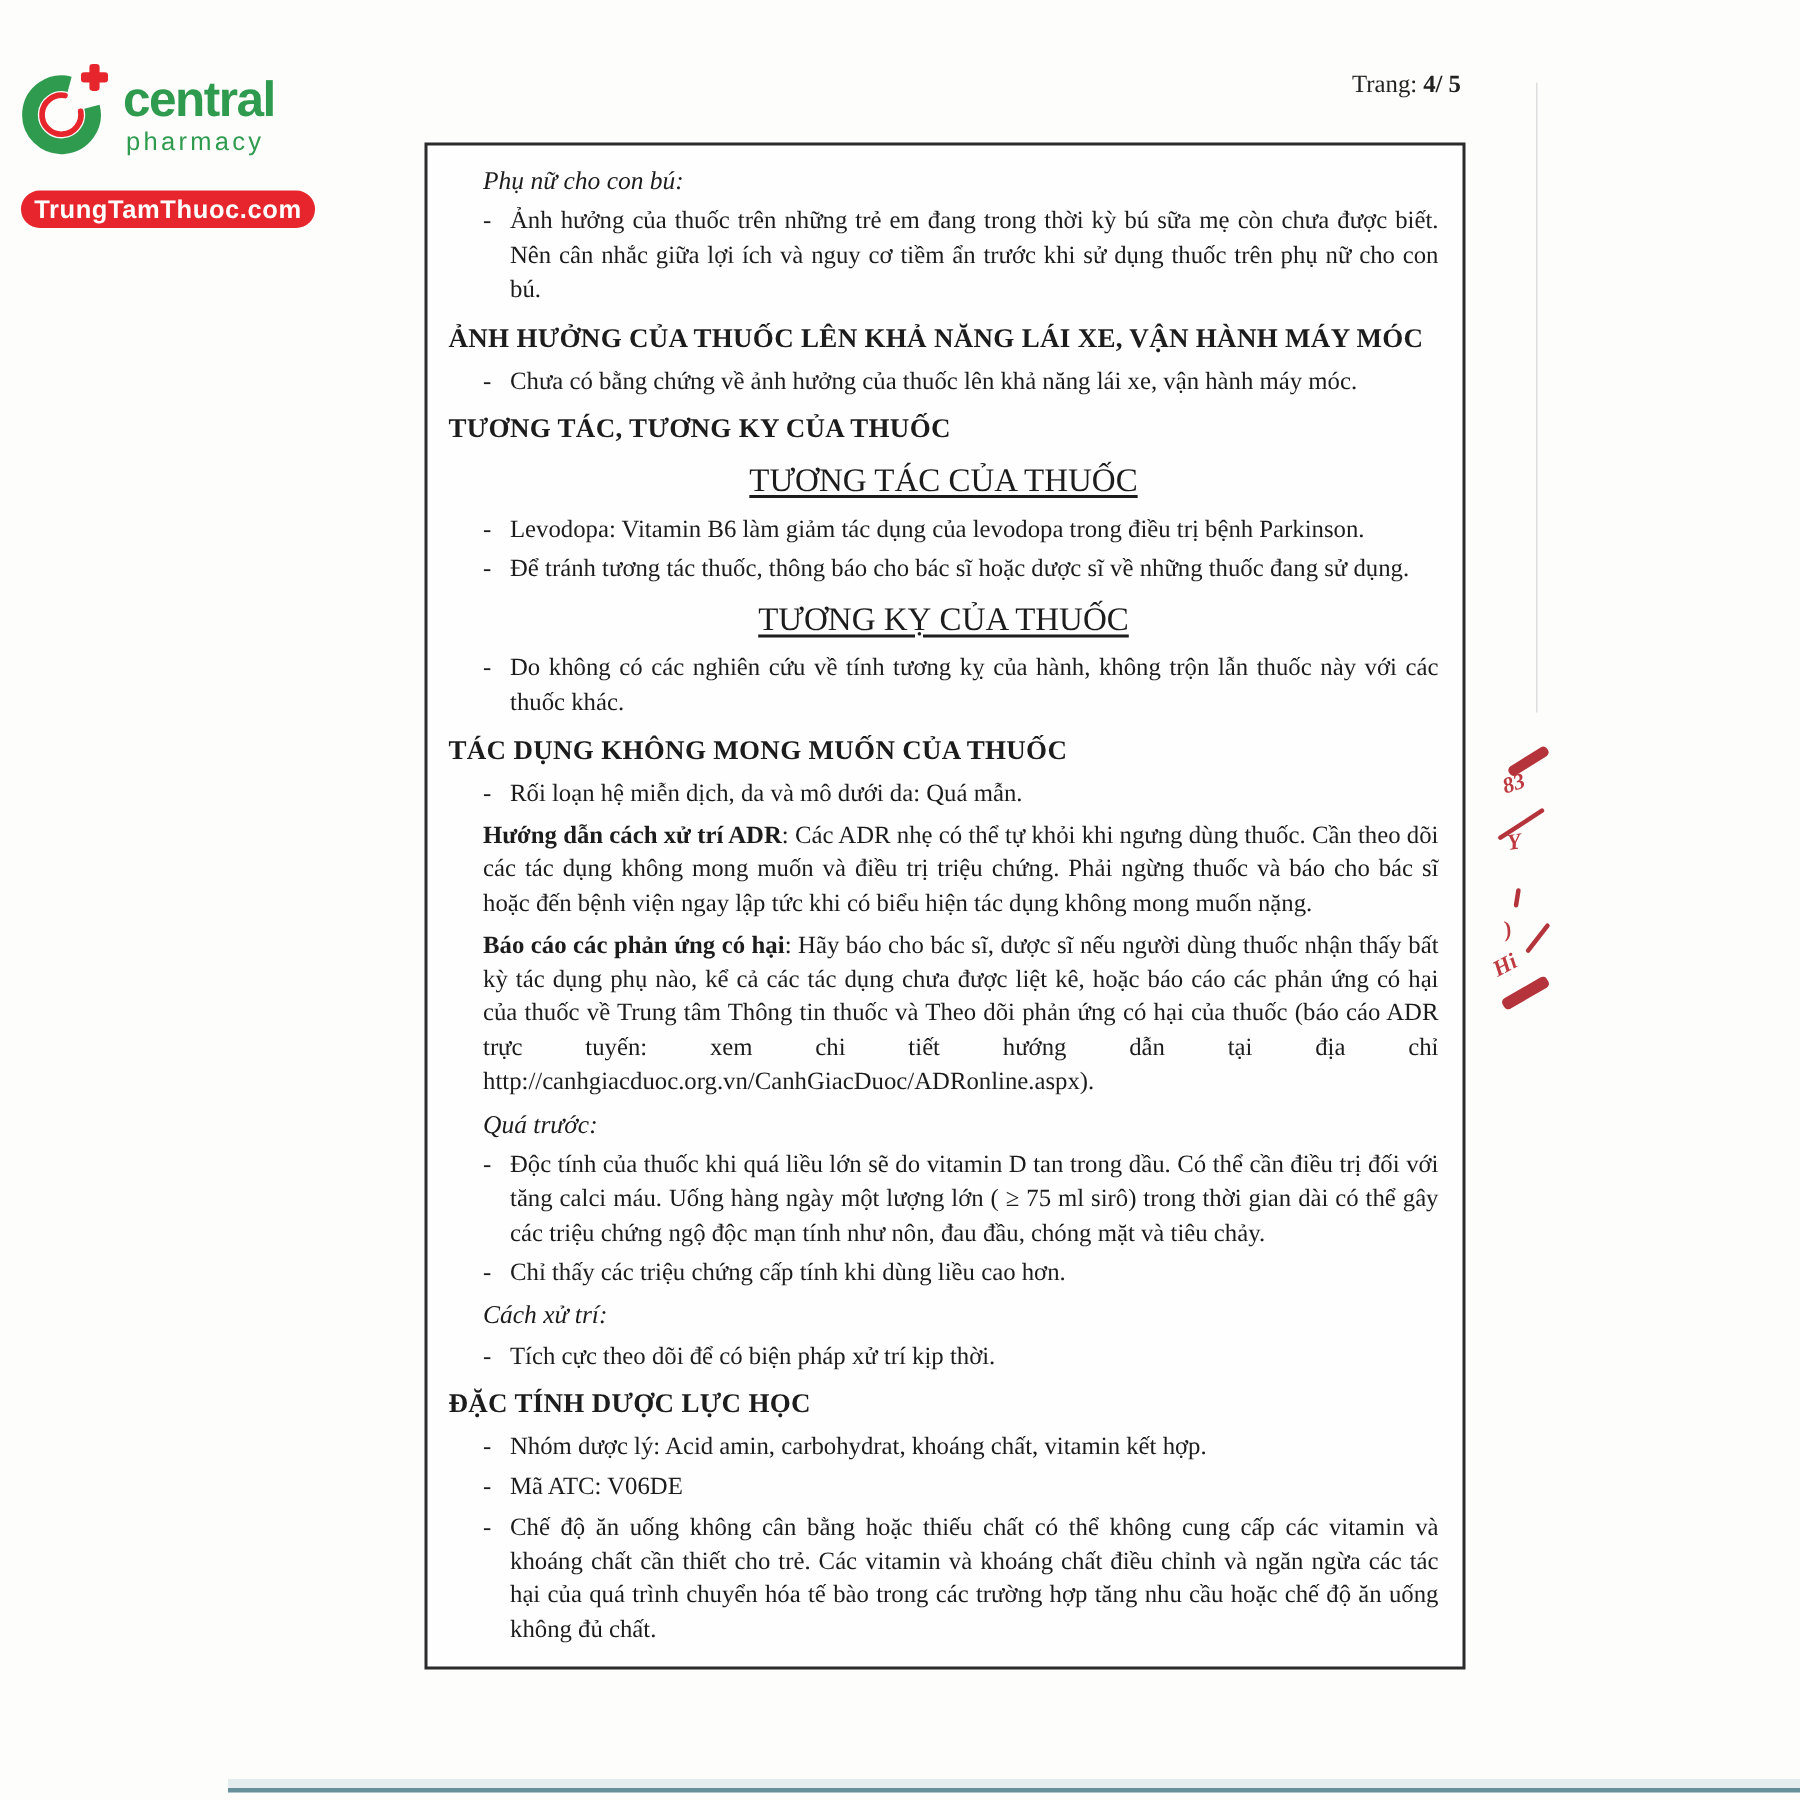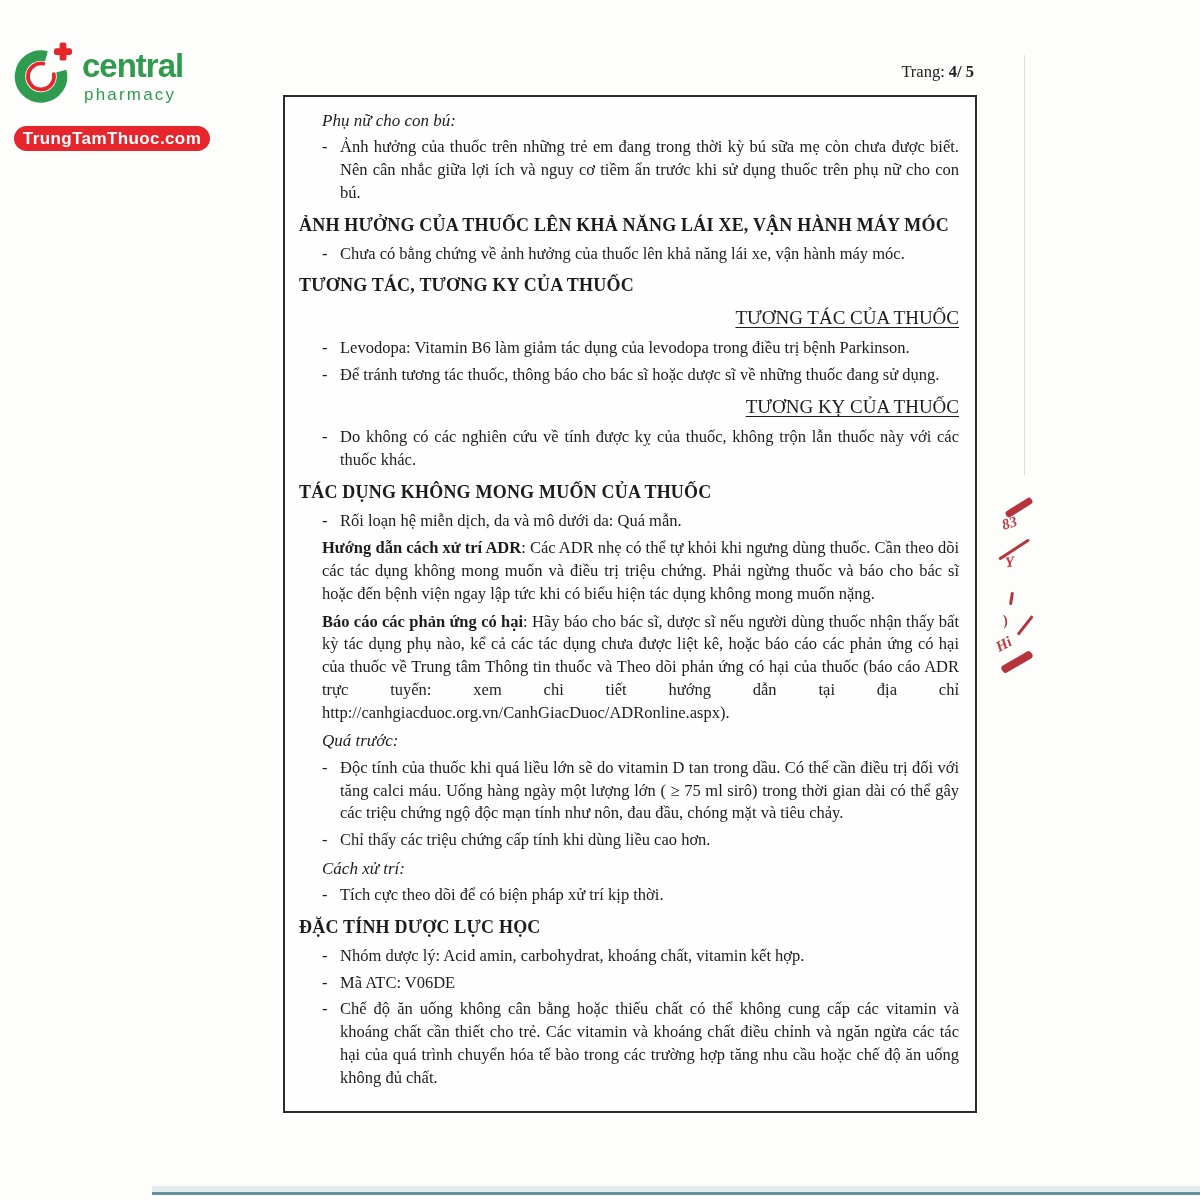--- a/index.html
+++ b/index.html
@@ -13,31 +13,31 @@
   .logo-icon{flex:none;margin-top:2px;}
   .logo-text{margin-left:6px;margin-top:10px;font-family:"Liberation Sans",sans-serif;}
   .brand-main{font-size:33px;font-weight:bold;color:#2f9b4e;letter-spacing:-1px;line-height:36px;}
   .brand-sub{font-size:17px;color:#2f9b4e;letter-spacing:2.2px;margin-top:1px;margin-left:2px;}
   .banner{
     margin-top:16px;width:196px;height:25px;background:#e6262c;border-radius:13px;
     display:flex;align-items:center;justify-content:center;
     font-family:"Liberation Sans",sans-serif;font-weight:bold;color:#fff;font-size:17px;letter-spacing:0.4px;
   }
   
-  .page-num{position:absolute;top:62px;right:226px;font-size:16.5px;color:#222;}
+  .page-num{position:absolute;top:46px;right:226px;font-size:16.5px;color:#222;}
   .page-num b{margin-left:4px;}
   
   .doc-box{
     position:absolute;left:283px;top:95px;width:694px;height:1018px;box-sizing:border-box;
     border:2px solid #2b2b2b;background:#fefefe;
     padding:12px 16px 8px 14px;overflow:hidden;
     font-size:16.5px;line-height:1.38;
   }
   .heading{font-weight:bold;font-size:18px;margin:8px 0 5px;text-align:left;letter-spacing:0.2px;}
-  .underline-heading{font-size:19px;text-decoration:underline;text-underline-offset:3px;margin:7px 0 6px;text-align:right;}
+  .underline-heading{font-size:22px;text-decoration:underline;text-underline-offset:3px;margin:7px 0 6px;text-align:center;}
   .italic{font-style:italic;font-size:17px;margin:5px 0 4px 23px;text-align:left;}
   .bullet{display:flex;margin:4px 0 4px 23px;}
   .dash{width:18px;flex:none;}
   .btext{flex:1;text-align:justify;}
   .para{margin:5px 0 5px 23px;text-align:justify;}
   .para b{font-weight:bold;}
   .doc-box > :first-child{margin-top:0;}
   
   .stamp{position:absolute;left:995px;top:498px;width:46px;height:176px;color:#bf3a40;
          font-family:"Liberation Serif",serif;}
@@ -102,21 +102,21 @@
       <span class="dash">-</span>
       <span class="btext">Levodopa: Vitamin B6 làm giảm tác dụng của levodopa trong điều trị bệnh Parkinson.</span>
     </div>
     <div class="bullet">
       <span class="dash">-</span>
       <span class="btext">Để tránh tương tác thuốc, thông báo cho bác sĩ hoặc dược sĩ về những thuốc đang sử dụng.</span>
     </div>
     <div class="underline-heading">TƯƠNG KỴ CỦA THUỐC</div>
     <div class="bullet">
       <span class="dash">-</span>
-      <span class="btext">Do không có các nghiên cứu về tính được kỵ của thuốc, không trộn lẫn thuốc này với các thuốc khác.</span>
+      <span class="btext">Do không có các nghiên cứu về tính tương kỵ của hành, không trộn lẫn thuốc này với các thuốc khác.</span>
     </div>
     <div class="heading">TÁC DỤNG KHÔNG MONG MUỐN CỦA THUỐC</div>
     <div class="bullet">
       <span class="dash">-</span>
       <span class="btext">Rối loạn hệ miễn dịch, da và mô dưới da: Quá mẫn.</span>
     </div>
     <p class="para"><b>Hướng dẫn cách xử trí ADR</b><span>: Các ADR nhẹ có thể tự khỏi khi ngưng dùng thuốc. Cần theo dõi các tác dụng không mong muốn và điều trị triệu chứng. Phải ngừng thuốc và báo cho bác sĩ hoặc đến bệnh viện ngay lập tức khi có biểu hiện tác dụng không mong muốn nặng.</span></p>
     <p class="para"><b>Báo cáo các phản ứng có hại</b><span>: Hãy báo cho bác sĩ, dược sĩ nếu người dùng thuốc nhận thấy bất kỳ tác dụng phụ nào, kể cả các tác dụng chưa được liệt kê, hoặc báo cáo các phản ứng có hại của thuốc về Trung tâm Thông tin thuốc và Theo dõi phản ứng có hại của thuốc (báo cáo ADR trực tuyến: xem chi tiết hướng dẫn tại địa chỉ http://canhgiacduoc.org.vn/CanhGiacDuoc/ADRonline.aspx).</span></p>
     <div class="italic">Quá trước:</div>
     <div class="bullet">

